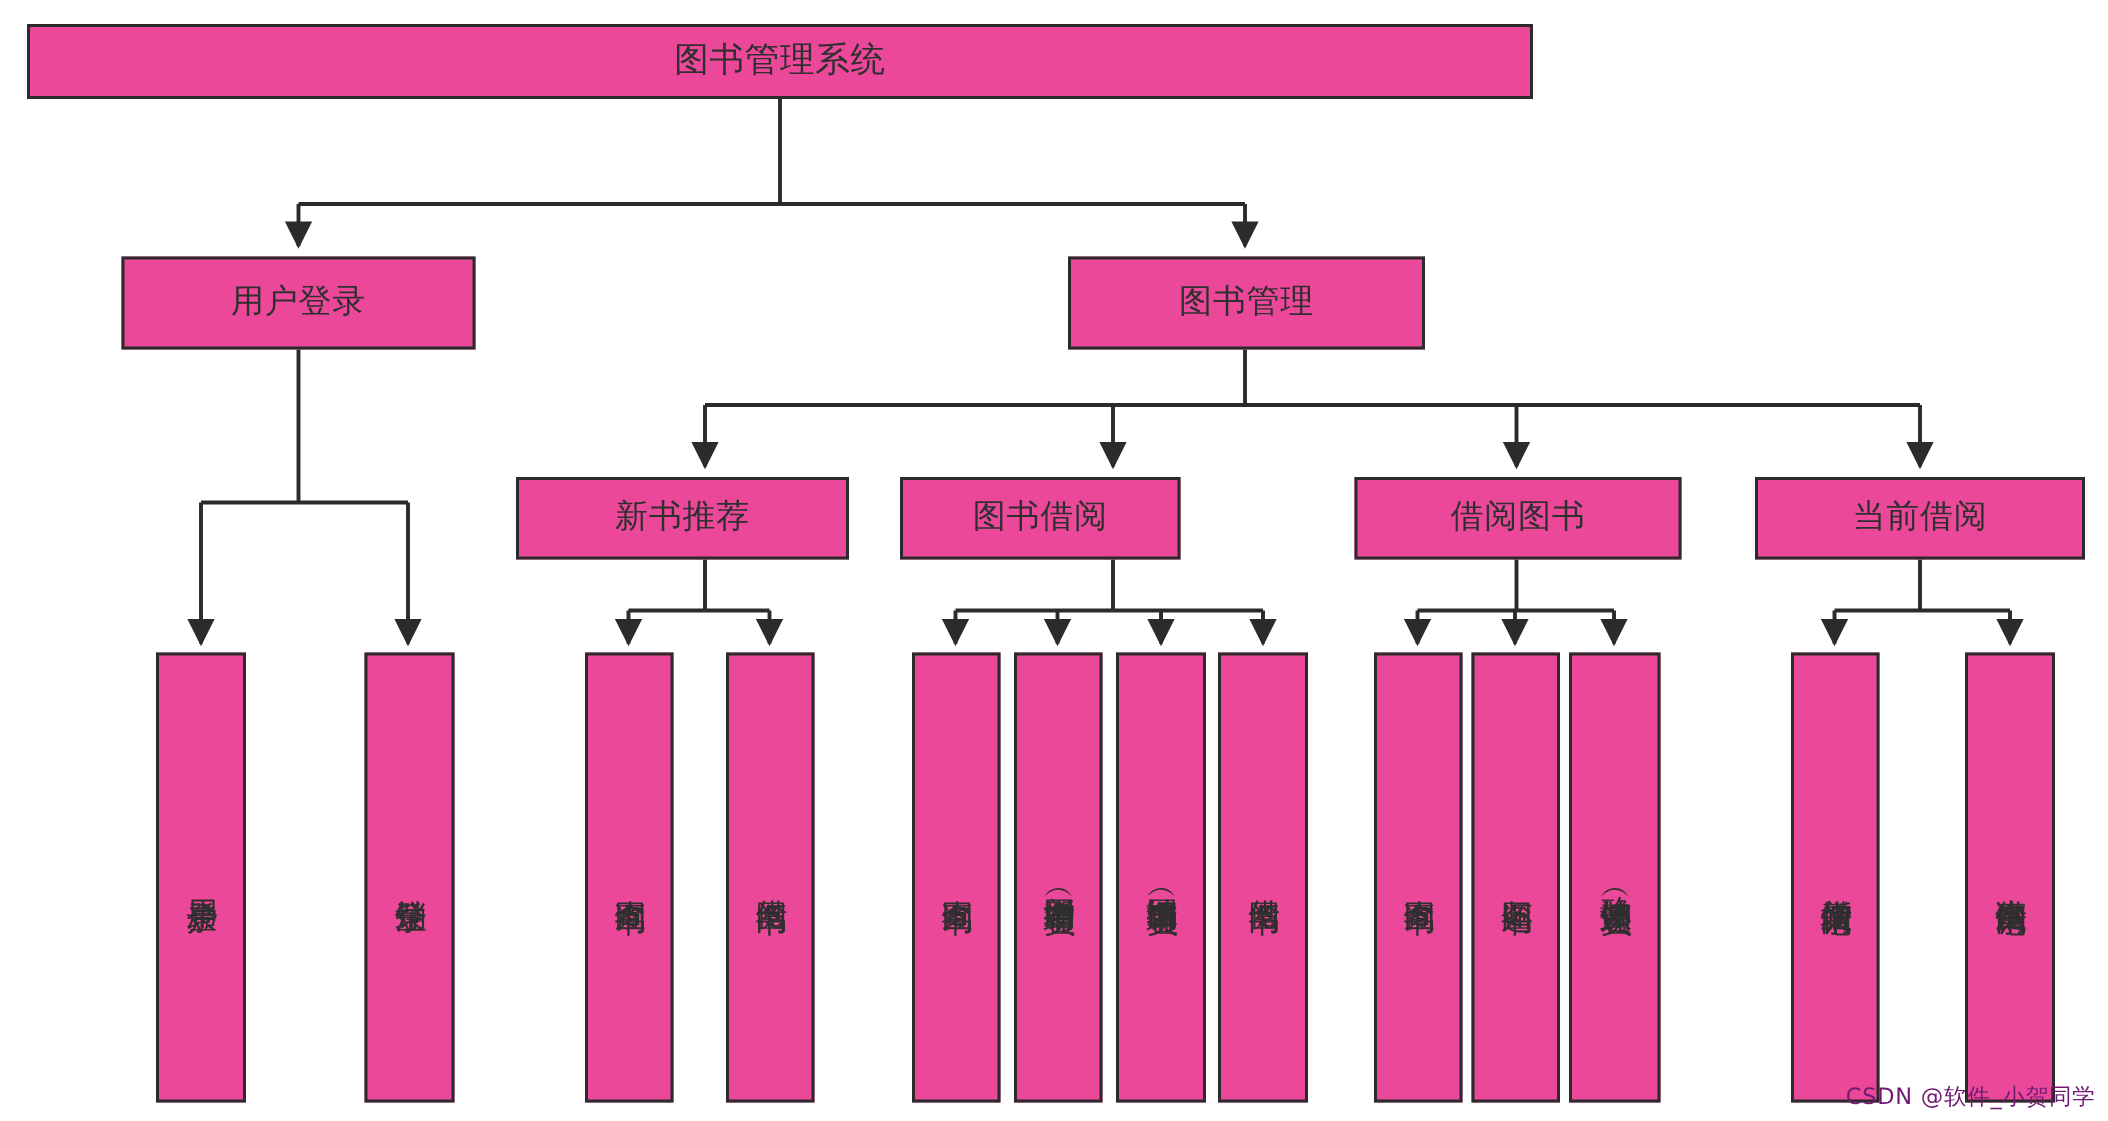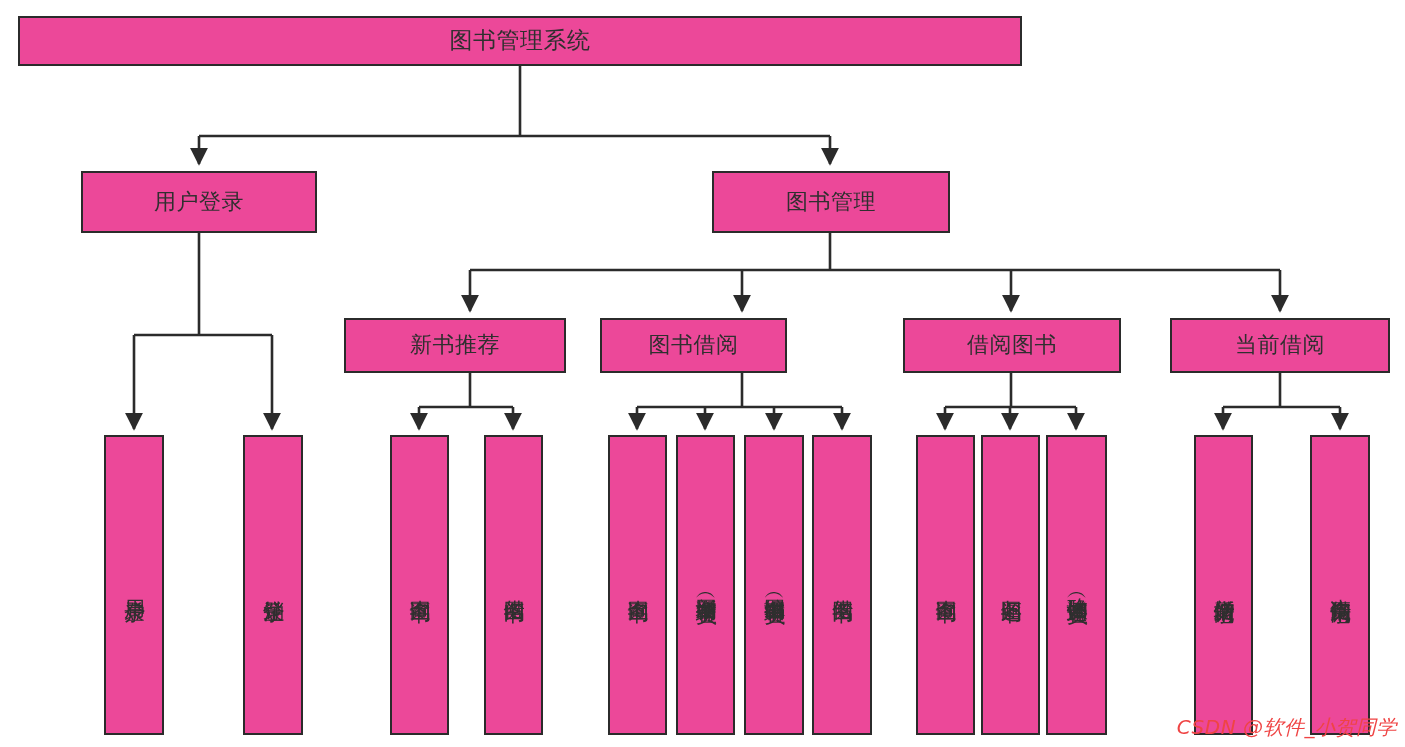--- a/index.html
+++ b/index.html
@@ -54,26 +54,25 @@
     font-size: 21px;
     line-height: 1.32;
     letter-spacing: 1px;
     text-align: center;
     white-space: nowrap;
   }
   .watermark {
     position: absolute;
     right: 8px;
     bottom: 6px;
-    font-size: 20px;
-    color: #ef4444;
+    font-size: 15px;
+    color: #701a75;
     letter-spacing: 0.5px;
     white-space: nowrap;
     pointer-events: none;
-    font-style: italic;
   }
 </style>
 </head>
 <body>
 
 <div id="canvas">
 
   <svg id="diagram-svg" viewBox="0 0 1405 747" xmlns="http://www.w3.org/2000/svg">
     <defs>
       <marker id="arrow" viewBox="0 0 10 10" refX="9" refY="5" markerWidth="7" markerHeight="7" orient="auto-start-reverse">

